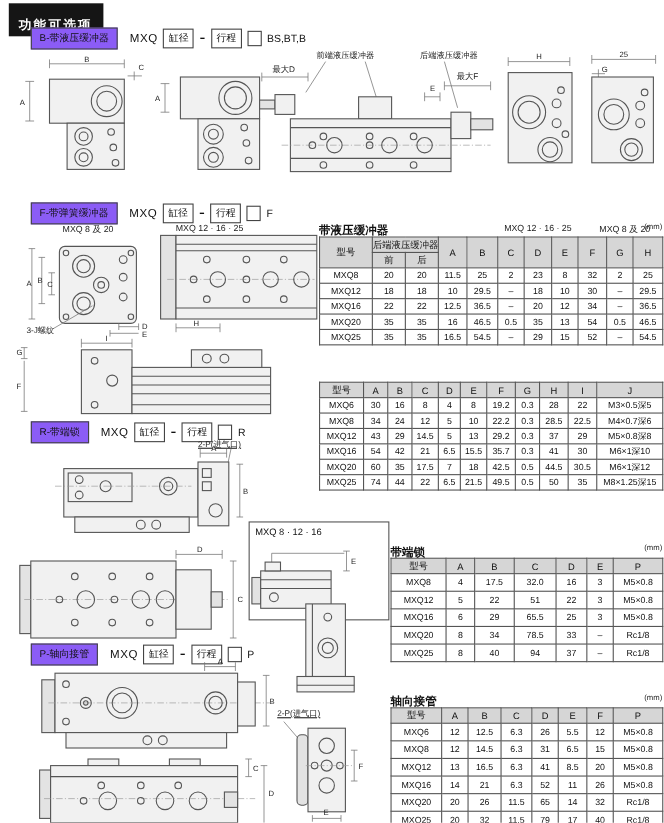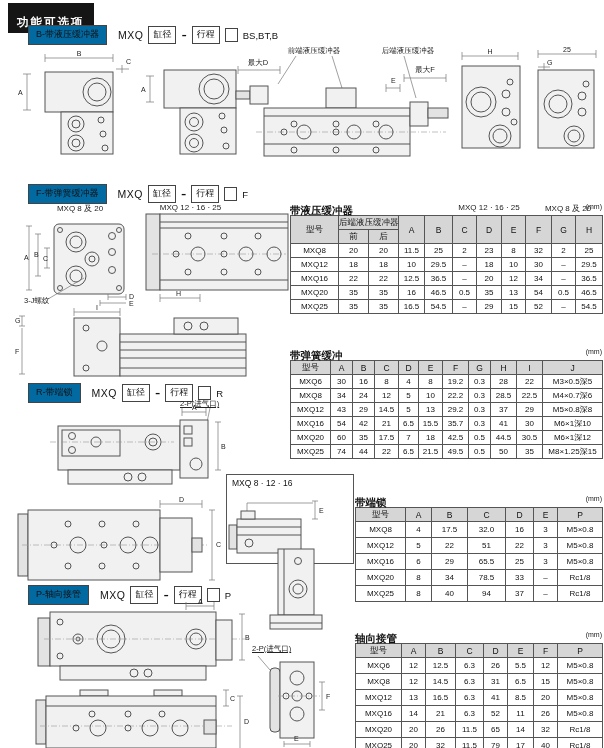--- a/index.html
+++ b/index.html
@@ -3,21 +3,21 @@
 <meta charset="utf-8">
 <style>
   * { margin:0; padding:0; box-sizing:border-box; }
   html,body { width:604px; height:748px; }
   body { position:relative; background:#fff; overflow:hidden;
          font-family:"Liberation Sans","DejaVu Sans",sans-serif; color:#111; }
   .abs { position:absolute; }
   .hdr { position:absolute; left:8px; top:3px; background:#151515; color:#fff;
          font-weight:bold; font-size:11.5px; padding:12px 9px 3px; letter-spacing:2px; }
   .formula { position:absolute; display:flex; align-items:center; gap:5px; height:20px; }
-  .opt-label { border:1px solid #444; padding:2px 7px 3px; font-size:9px; background:#0369a1; white-space:nowrap; }
+  .opt-label { border:1px solid #444; padding:2px 7px 3px; font-size:9px; background:#8b5cf6; white-space:nowrap; }
   .fbox { border:1px solid #444; padding:1px 4px 2px; font-size:9px; white-space:nowrap; }
   .blank { border:1px solid #444; width:13px; height:14px; display:inline-block; }
   .mxq { font-size:10.5px; letter-spacing:.5px; margin-left:6px; }
   .sfx { font-size:9.5px; }
   .caption { position:absolute; font-size:8px; color:#222; text-align:center; white-space:nowrap;margin-top:45px; }
   .lbl { position:absolute; font-size:7.5px; color:#222; white-space:nowrap; }
   .tblock { position:absolute; }
   .thead-line { position:relative; height:13px; }
   .ttitle { font-weight:bold; font-size:10.5px; }
   .tunit { position:absolute; right:0; top:3px; font-size:7px; color:#222; }
@@ -482,24 +482,20 @@
           <td>15</td>
           <td>52</td>
           <td>–</td>
           <td>54.5</td>
         </tr>
       </tbody>
     </table>
 </div>
 
 <div class="tblock" style="left:290px;top:345px;width:312px">
-  <div class="thead-line">
-    <span class="ttitle">带弹簧缓冲</span>
-    <span class="tunit">(mm)</span>
-  </div>
   <table>
       <colgroup>
         <col style="width: 40px;">
         <col style="width: 22px;">
         <col style="width: 22px;">
         <col style="width: 24px;">
         <col style="width: 20px;">
         <col style="width: 24px;">
         <col style="width: 26px;">
         <col style="width: 22px;">

